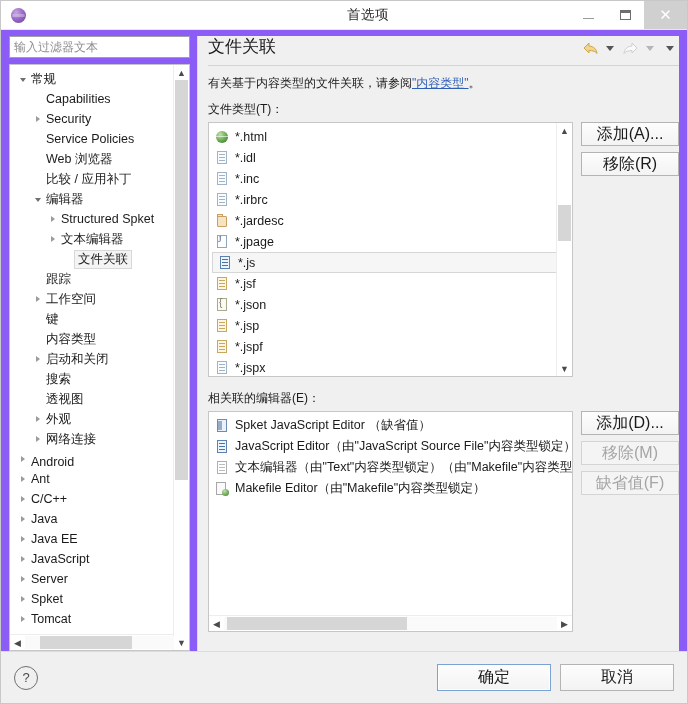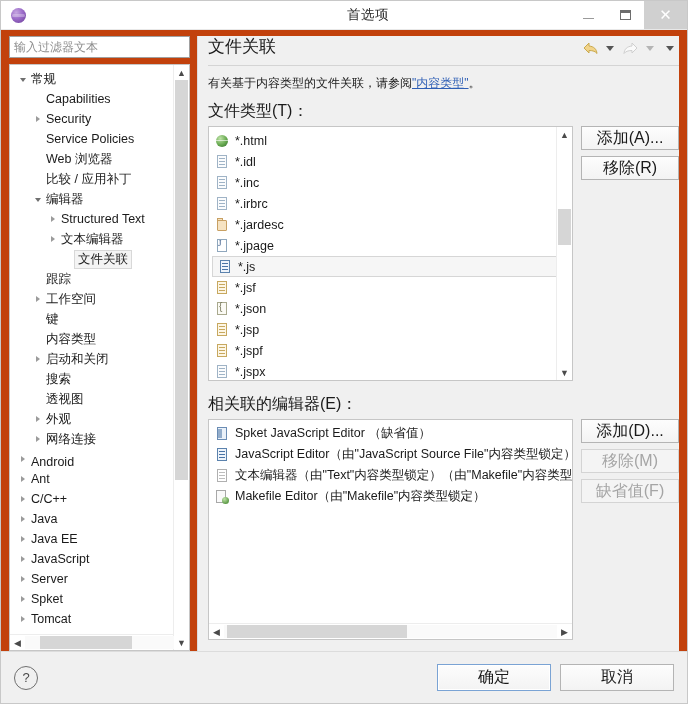--- a/index.html
+++ b/index.html
@@ -52,21 +52,21 @@
     color:#9a9a9a;font-size:13px;
   }
   .win-btn.close{background:#d0d0d0;color:#ffffff;width:43px;font-size:15px;}
   .min-glyph{width:11px;height:1px;background:#9a9a9a;display:block;margin-top:6px;}
   .max-glyph{width:11px;height:10px;border:1px solid #6d6d6d;box-sizing:border-box;display:block;}
   .max-glyph:before{content:"";display:block;height:2px;background:#6d6d6d;}
 
   
   .body{
     flex:1;display:flex;flex-direction:column;min-height:0;
-    background:#c2410c;
+    background:#8b5cf6;
   }
   .split{
     flex:1;display:flex;min-height:0;
     padding:6px 8px 0 8px;box-sizing:border-box;
   }
 
   
   .left{
     width:181px;min-width:181px;display:flex;flex-direction:column;
     margin-right:7px;
@@ -144,21 +144,21 @@
     border-bottom:1px solid #d4d4d4;
     padding-bottom:7px;margin-bottom:9px;
   }
   .page-title{font-size:17px;color:#1a1a1a;line-height:22px;}
   .nav-icons{margin-left:auto;display:flex;align-items:center;gap:2px;padding-top:4px;}
   .arrow-btn{width:18px;height:16px;display:flex;align-items:center;justify-content:center;}
   .chev{width:0;height:0;border-top:5px solid #555;border-left:4px solid transparent;border-right:4px solid transparent;}
   .chev.dim{border-top-color:#b5b5b5;}
   .desc{font-size:12px;color:#1a1a1a;line-height:17px;margin-bottom:9px;}
   .desc a{color:#2f5fb5;text-decoration:underline;}
-  .field-label{font-size:16px;color:#1a1a1a;margin-bottom:4px;}
+  .field-label{font-size:12px;color:#1a1a1a;margin-bottom:4px;}
 
   .list-row{display:flex;align-items:flex-start;}
   .listbox{
     flex:1;min-width:0;
     border:1px solid #c6c6c6;background:#ffffff;
     position:relative;display:flex;flex-direction:column;
   }
   .listbox.ft{height:253px;}
   .listbox.ed{height:219px;}
   .list-inner{flex:1;min-height:0;overflow:hidden;padding:3px 0 0 0;position:relative;}
@@ -348,21 +348,21 @@
               <div class="tree-row" style="padding-left: 21px;">
                 <span class="twisty">
                   <span class="tw-expanded"></span>
                 </span>
                 <span class="tree-label">编辑器</span>
               </div>
               <div class="tree-row" style="padding-left: 36px;">
                 <span class="twisty">
                   <span class="tw-collapsed"></span>
                 </span>
-                <span class="tree-label">Structured Text</span>
+                <span class="tree-label">Structured Spket</span>
               </div>
               <div class="tree-row" style="padding-left: 36px; text-align: center;">
                 <span class="twisty">
                   <span class="tw-collapsed"></span>
                 </span>
                 <span class="tree-label">文本编辑器</span>
               </div>
               <div class="tree-row selected" style="padding-left: 51px;">
                 <span class="twisty"></span>
                 <span class="tree-label">文件关联</span>

